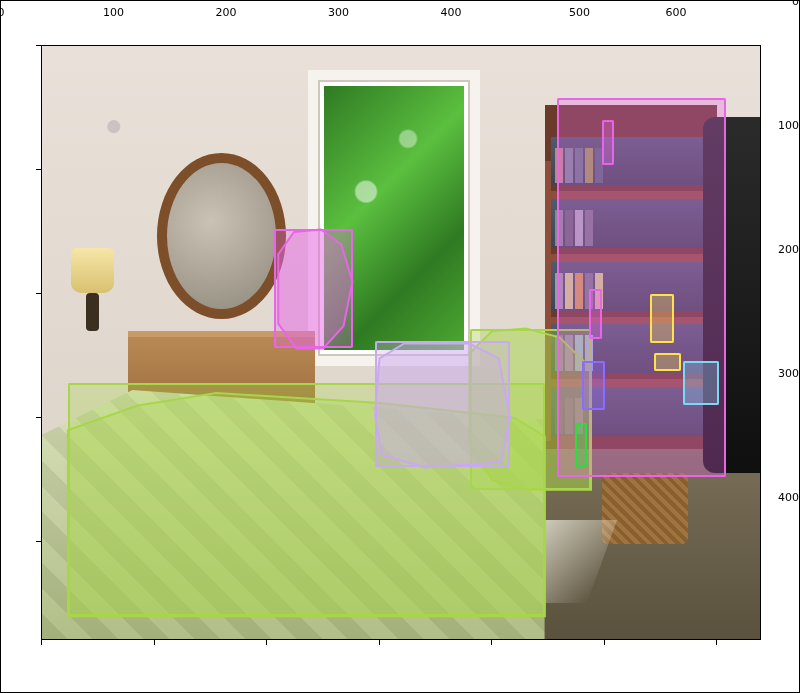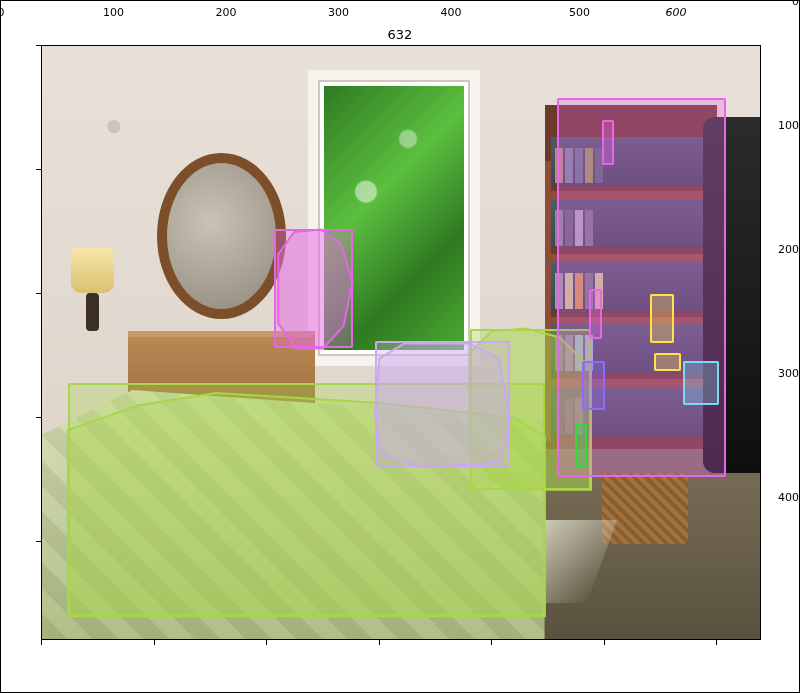--- a/index.html
+++ b/index.html
@@ -123,21 +123,20 @@
   .y-ticks { left: 6px; top: 44px; width: 32px; height: 595px; }
   .x-tick { position:absolute; transform: translateX(-50%); }
   .y-tick { position:absolute; right: 0; transform: translateY(-50%); text-align: right; width: 30px; }
   .tick-mark-x { position:absolute; width:1px; height:5px; background:#000; top:639px; }
   .tick-mark-y { position:absolute; height:1px; width:5px; background:#000; left:35px; }
 </style>
 </head>
 <body>
 
 <div class="outer-frame">
-  <div class="ax-title">632</div>
 
   <div class="axes-area">
     <div class="scene">
       <div class="back-wall"></div>
       <div class="window">
           <div class="glass"></div>
         </div>
       <div class="mirror"></div>
       <div class="dresser"></div>
       <div class="lamp">
@@ -224,21 +223,21 @@
       </div>
   </div>
 
   <div class="x-ticks" id="x-ticks">
       <div class="tick x-tick" style="left: 0px; top: 5px;">0</div>
       <div class="tick x-tick" style="left: 112.5px; top: 5px;">100</div>
       <div class="tick x-tick" style="left: 225px; top: 5px;">200</div>
       <div class="tick x-tick" style="left: 337.5px; top: 5px;">300</div>
       <div class="tick x-tick" style="left: 450px; top: 5px;">400</div>
       <div class="tick x-tick" style="left: 562.5px; top: 5px; margin-left: 16px;">500</div>
-      <div class="tick x-tick" style="left: 675px; top: 5px; font-style: italic;">600</div>
+      <div class="tick x-tick" style="left: 675px; top: 5px;">600</div>
     </div>
   <div class="y-ticks" id="y-ticks">
       <div class="tick y-tick" style="top: 0px;">0</div>
       <div class="tick y-tick" style="top: 123.958px;">100</div>
       <div class="tick y-tick" style="top: 247.917px;">200</div>
       <div class="tick y-tick" style="top: 371.875px;">300</div>
       <div class="tick y-tick" style="top: 495.833px;">400</div>
     </div>
   <div id="x-tick-marks">
       <div class="tick-mark-x" style="left: 40px;"></div>

